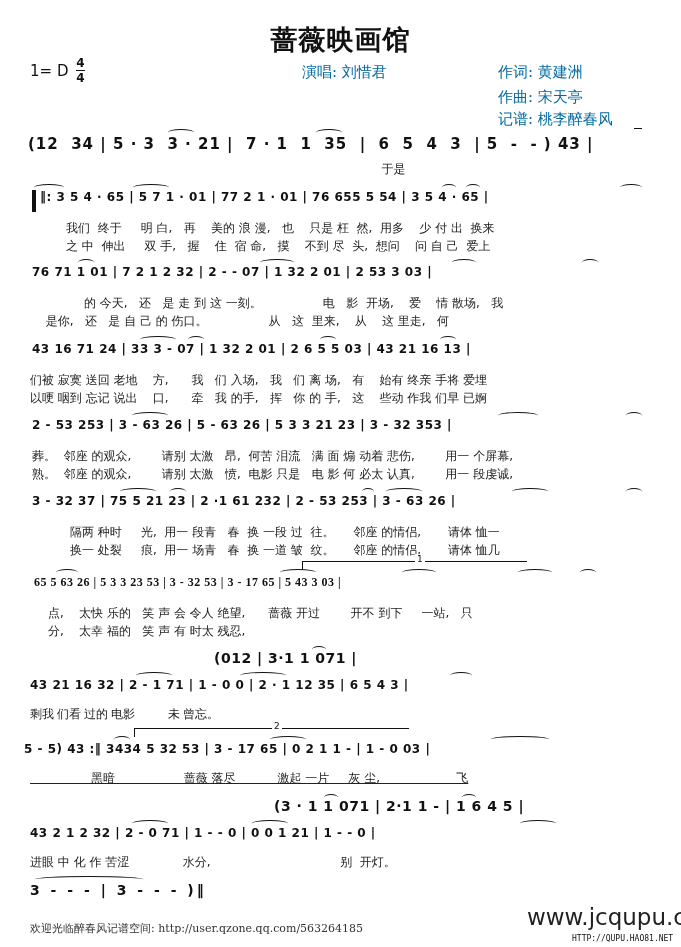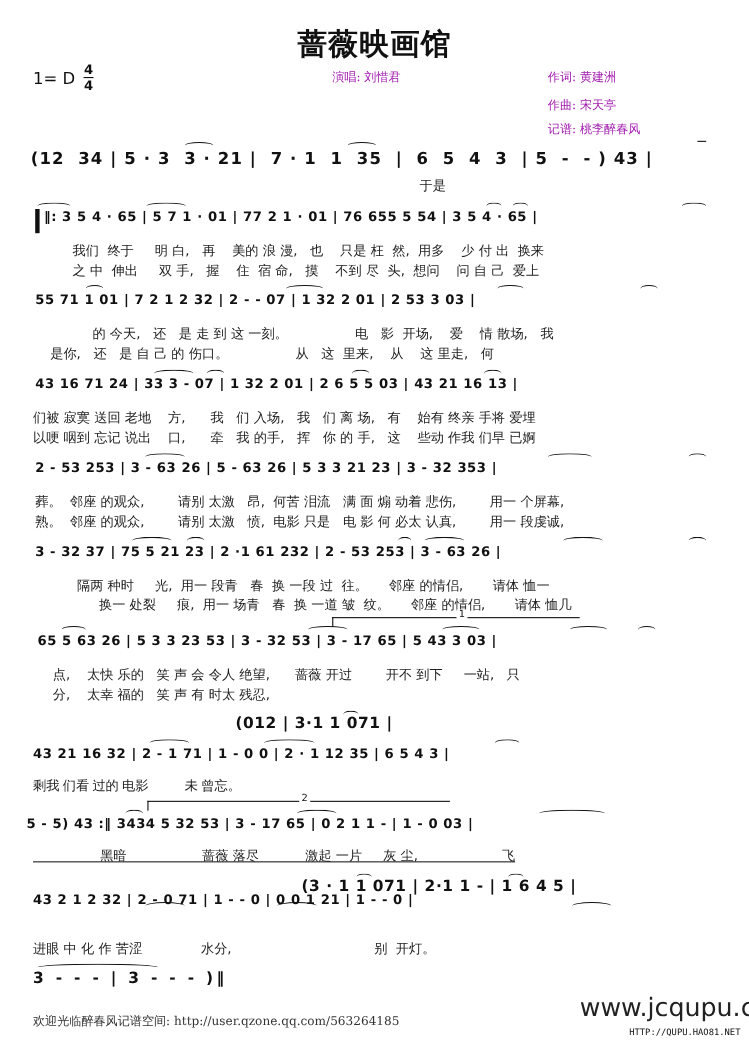--- a/index.html
+++ b/index.html
@@ -1,19 +1,19 @@
 <!DOCTYPE html>
 <html><head>
 <meta charset="utf-8">
 <style>
   html, body { margin:0; padding:0; background:#ffffff; }
   body { width:681px; height:947px; position:relative; overflow:hidden; font-family:"DejaVu Sans", sans-serif; color:#111; }
   .abs { position:absolute; }
   .title { left:0; width:681px; top:22px; text-align:center; font-family:"DejaVu Serif", serif; font-weight:bold; font-size:27px; letter-spacing:1px; }
-  .meta { font-family:"DejaVu Serif", serif; font-size:11px; color:#a21caf; }
+  .meta { font-family:"DejaVu Serif", serif; font-size:15px; color:#0369a1; }
   .key { left:30px; top:62px; font-size:15px; font-family:"DejaVu Sans", sans-serif; }
   .timesig { left:76px; top:57px; display:flex; flex-direction:column; align-items:center; font-size:12px; font-weight:bold; line-height:12px; }
   .timesig .bar { width:9px; height:1px; background:#111; margin:1px 0; }
   .row { position:absolute; left:0; width:681px; }
   .notes { position:absolute; white-space:pre; font-weight:bold; font-size:12px; letter-spacing:0.5px; }
   .lyr { position:absolute; white-space:pre; font-size:12px; color:#222; }
   .slur { position:absolute; border-top:1.3px solid #111; border-radius:50% 50% 0 0; height:6px; }
   .volta { position:absolute; border-top:1px solid #111; border-left:1px solid #111; height:8px; font-size:9px; }
   .volta span { position:absolute; top:-8px; left:50%; background:#fff; padding:0 2px; }
   .footer { left:30px; top:921px; font-family:"DejaVu Serif", serif; font-size:11px; color:#333; }
@@ -50,21 +50,21 @@
   <div class="lyr" style="left:66px;top:30px;">我们  终于     明 白,   再    美的 浪 漫,   也    只是 枉  然,  用多    少 付 出  换来</div>
   <div class="lyr" style="left:66px;top:48px;">之 中  伸出     双 手,   握    住  宿 命,   摸    不到 尽  头,  想问    问 自 己  爱上</div>
   <div class="slur" style="left:34px;top:-6px;width:30px;"></div>
   <div class="slur" style="left:133px;top:-6px;width:36px;"></div>
   <div class="slur" style="left:442px;top:-6px;width:14px;"></div>
   <div class="slur" style="left:466px;top:-6px;width:14px;"></div>
   <div class="slur" style="left:620px;top:-6px;width:22px;"></div>
 </div>
 
 <div class="row" style="top:265px;">
-  <div class="notes" style="left:32px;top:0;">55 71 1 01 | 7 2 1 2 32 | 2 - - 07 | 1 32 2 01 | 2 53 3 03 |</div>
+  <div class="notes" style="left:32px;top:0;">76 71 1 01 | 7 2 1 2 32 | 2 - - 07 | 1 32 2 01 | 2 53 3 03 |</div>
   <div class="lyr" style="left:38px;top:30px;padding-left:46px;">的 今天,   还   是 走 到 这 一刻。                电   影  开场,    爱    情 散场,   我</div>
   <div class="lyr" style="left:38px;top:48px;">  是你,   还   是 自 己 的 伤口。                从   这  里来,    从    这 里走,   何</div>
   <div class="slur" style="left:78px;top:-6px;width:16px;"></div>
   <div class="slur" style="left:260px;top:-6px;width:34px;"></div>
   <div class="slur" style="left:452px;top:-6px;width:24px;"></div>
   <div class="slur" style="left:582px;top:-6px;width:16px;"></div>
 </div>
 
 <div class="row" style="top:342px;">
   <div class="notes" style="left:32px;top:0;">43 16 71 24 | 33 3 - 07 | 1 32 2 01 | 2 6 5 5 03 | 43 21 16 13 |</div>
@@ -81,34 +81,34 @@
   <div class="lyr" style="left:32px;top:30px;">葬。  邻座 的观众,        请别 太激   昂,  何苦 泪流   满 面 煽 动着 悲伤,        用一 个屏幕,</div>
   <div class="lyr" style="left:32px;top:48px;">熟。  邻座 的观众,        请别 太激   愤,  电影 只是   电 影 何 必太 认真,        用一 段虔诚,</div>
   <div class="slur" style="left:132px;top:-6px;width:36px;"></div>
   <div class="slur" style="left:498px;top:-6px;width:40px;"></div>
   <div class="slur" style="left:626px;top:-6px;width:16px;"></div>
 </div>
 
 <div class="row" style="top:494px;">
   <div class="notes" style="left:32px;top:0;">3 - 32 37 | 75 5 21 23 | 2 ·1 61 232 | 2 - 53 253 | 3 - 63 26 |</div>
   <div class="lyr" style="left:70px;top:30px;">隔两 种时     光,  用一 段青   春  换 一段 过  往。     邻座 的情侣,       请体 恤一</div>
-  <div class="lyr" style="left:70px;top:48px;margin-left:20px;">换一 处裂     痕,  用一 场青   春  换 一道 皱  纹。     邻座 的情侣,       请体 恤几</div>
+  <div class="lyr" style="left:70px;top:48px;">换一 处裂     痕,  用一 场青   春  换 一道 皱  纹。     邻座 的情侣,       请体 恤几</div>
   <div class="slur" style="left:120px;top:-6px;width:36px;"></div>
   <div class="slur" style="left:170px;top:-6px;width:16px;"></div>
   <div class="slur" style="left:362px;top:-6px;width:12px;"></div>
   <div class="slur" style="left:386px;top:-6px;width:36px;"></div>
   <div class="slur" style="left:512px;top:-6px;width:36px;"></div>
   <div class="slur" style="left:626px;top:-6px;width:16px;"></div>
 </div>
 
 <div class="row" style="top:575px;">
   <div class="volta" style="left:302px;top:-14px;width:224px;">
       <span>1</span>
     </div>
-  <div class="notes" style="left:34px;top:0;">65 5 63 26 | 5 3 3 23 53 | 3 - 32 53 | 3 - 17 65 | 5 43 3 03 |</div>
+  <div class="notes" style="left:34px;top:0;font-family:Liberation Serif, serif;">65 5 63 26 | 5 3 3 23 53 | 3 - 32 53 | 3 - 17 65 | 5 43 3 03 |</div>
   <div class="lyr" style="left:48px;top:30px;">点,    太快 乐的   笑 声 会 令人 绝望,      蔷薇 开过        开不 到下     一站,   只</div>
   <div class="lyr" style="left:48px;top:48px;">分,    太幸 福的   笑 声 有 时太 残忍,</div>
   <div class="slur" style="left:56px;top:-6px;width:22px;"></div>
   <div class="slur" style="left:280px;top:-6px;width:36px;"></div>
   <div class="slur" style="left:402px;top:-6px;width:34px;"></div>
   <div class="slur" style="left:518px;top:-6px;width:34px;"></div>
   <div class="slur" style="left:580px;top:-6px;width:16px;"></div>
 </div>
 
 <div class="row" style="top:650px;">
@@ -129,21 +129,21 @@
   <div class="lyr" style="left:30px;top:28px;text-decoration:underline;">                黑暗                  蔷薇 落尽           激起 一片     灰 尘,                    飞</div>
   <div class="slur" style="left:114px;top:-6px;width:16px;"></div>
   <div class="slur" style="left:270px;top:-6px;width:36px;"></div>
   <div class="slur" style="left:490px;top:-6px;width:60px;"></div>
 </div>
 
 <div class="row" style="top:798px;">
   <div class="notes" style="left:274px;top:0;font-size:14px;text-align:center;">(3 · 1 1 071 | 2·1 1 - | 1 6 4 5 |</div>
   <div class="slur" style="left:324px;top:-4px;width:14px;"></div>
   <div class="slur" style="left:462px;top:-4px;width:14px;"></div>
-  <div class="notes" style="left:30px;top:13px;">43 2 1 2 32 | 2 - 0 71 | 1 - - 0 | 0 0 1 21 | 1 - - 0 |</div>
+  <div class="notes" style="left:30px;top:28px;">43 2 1 2 32 | 2 - 0 71 | 1 - - 0 | 0 0 1 21 | 1 - - 0 |</div>
   <div class="lyr" style="left:30px;top:56px;">进眼 中 化 作 苦涩              水分,                                  别  开灯。</div>
   <div class="slur" style="left:132px;top:22px;width:36px;"></div>
   <div class="slur" style="left:252px;top:22px;width:36px;"></div>
   <div class="slur" style="left:520px;top:22px;width:36px;"></div>
 </div>
 
 <div class="row" style="top:882px;">
   <div class="notes" style="left:30px;top:0;font-size:14px;letter-spacing:3px;">3 - - - | 3 - - - )‖</div>
   <div class="slur" style="left:34px;top:-6px;width:110px;"></div>
 </div>

